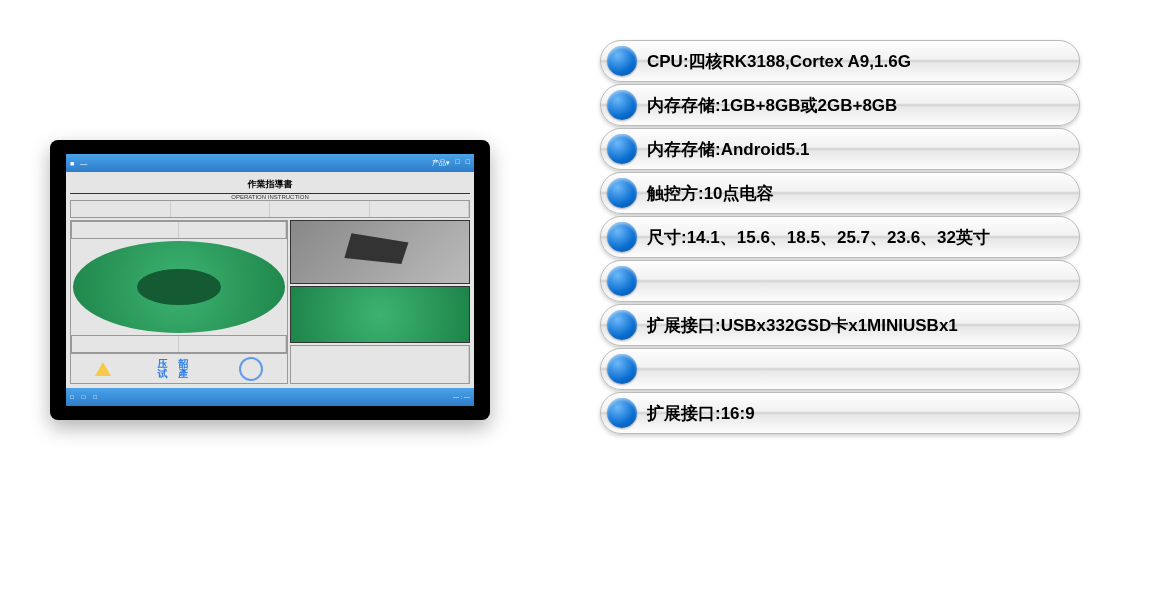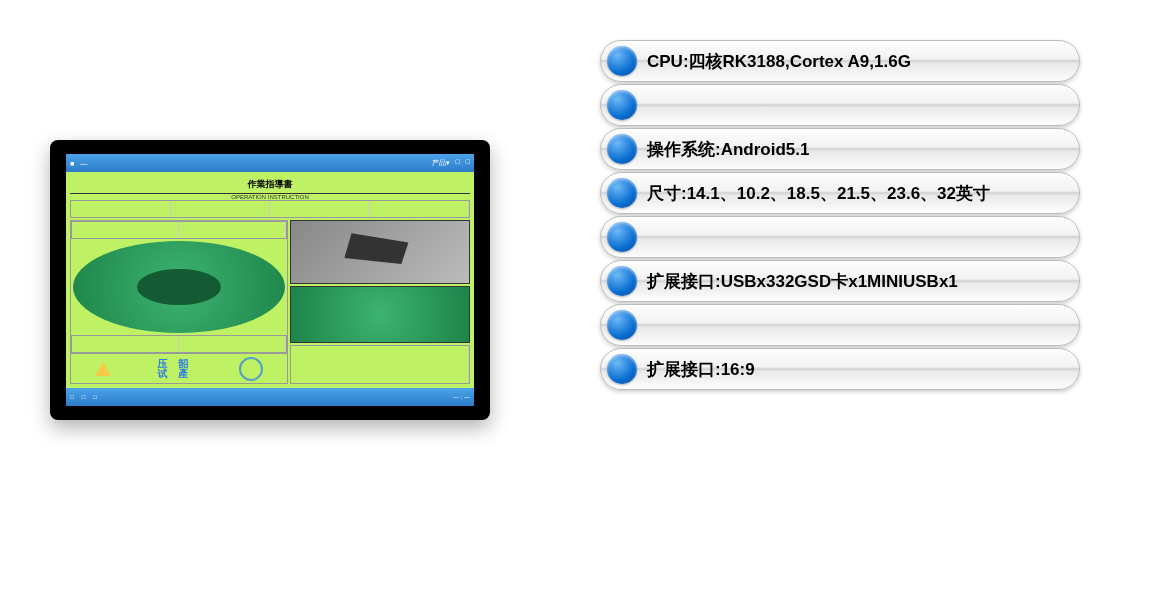--- a/index.html
+++ b/index.html
@@ -24,21 +24,21 @@
       height: 280px;
       background: #000;
       border-radius: 8px;
       padding: 14px 16px;
       box-shadow: 0 8px 20px rgba(0,0,0,0.3);
       position: relative;
     }
     .tablet-screen {
       width: 100%;
       height: 100%;
-      background: #bef264;
+      background: #e5e5e5;
       position: relative;
       overflow: hidden;
     }
     .screen-topbar {
       height: 18px;
       background: linear-gradient(to bottom, #4aa3e8, #2d7cc9);
       display: flex;
       align-items: center;
       justify-content: space-between;
       padding: 0 4px;
@@ -265,28 +265,33 @@
   </div>
 </div>
 
 <div class="right-panel">
   <div class="spec-pill">
     <div class="spec-bullet"></div>
     <span class="spec-text">CPU:四核RK3188,Cortex A9,1.6G</span>
   </div>
   <div class="spec-pill">
     <div class="spec-bullet"></div>
-  </div>
-  <div class="spec-pill">
-    <div class="spec-bullet"></div>
-    <span class="spec-text">操作系统:Android5.1</span>
-  </div>
-  <div class="spec-pill">
-    <div class="spec-bullet"></div>
-    <span class="spec-text">尺寸:14.1、10.2、18.5、21.5、23.6、32英寸</span>
+    <span class="spec-text">内存存储:1GB+8GB或2GB+8GB</span>
+  </div>
+  <div class="spec-pill">
+    <div class="spec-bullet"></div>
+    <span class="spec-text">内存存储:Android5.1</span>
+  </div>
+  <div class="spec-pill">
+    <div class="spec-bullet"></div>
+    <span class="spec-text">触控方:10点电容</span>
+  </div>
+  <div class="spec-pill">
+    <div class="spec-bullet"></div>
+    <span class="spec-text">尺寸:14.1、15.6、18.5、25.7、23.6、32英寸</span>
   </div>
   <div class="spec-pill">
     <div class="spec-bullet"></div>
   </div>
   <div class="spec-pill">
     <div class="spec-bullet"></div>
     <span class="spec-text">扩展接口:USBx332GSD卡x1MINIUSBx1</span>
   </div>
   <div class="spec-pill">
     <div class="spec-bullet"></div>

